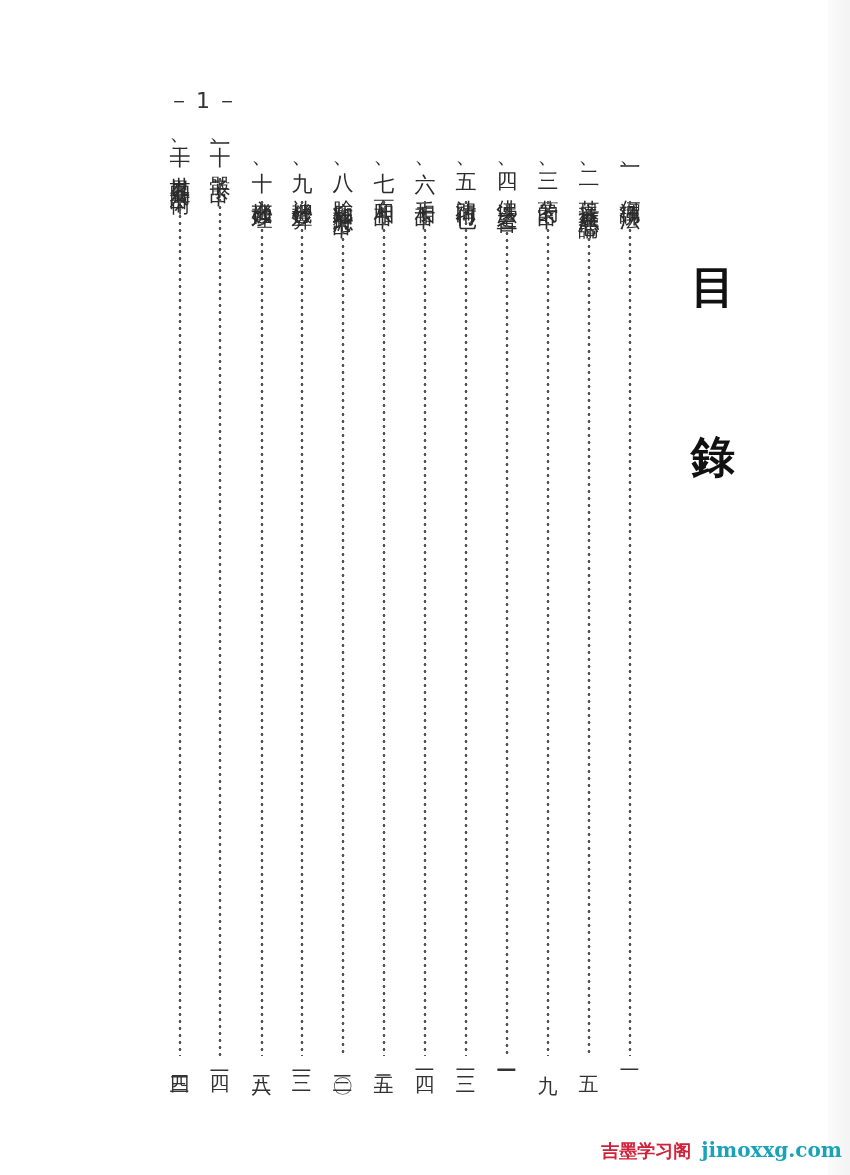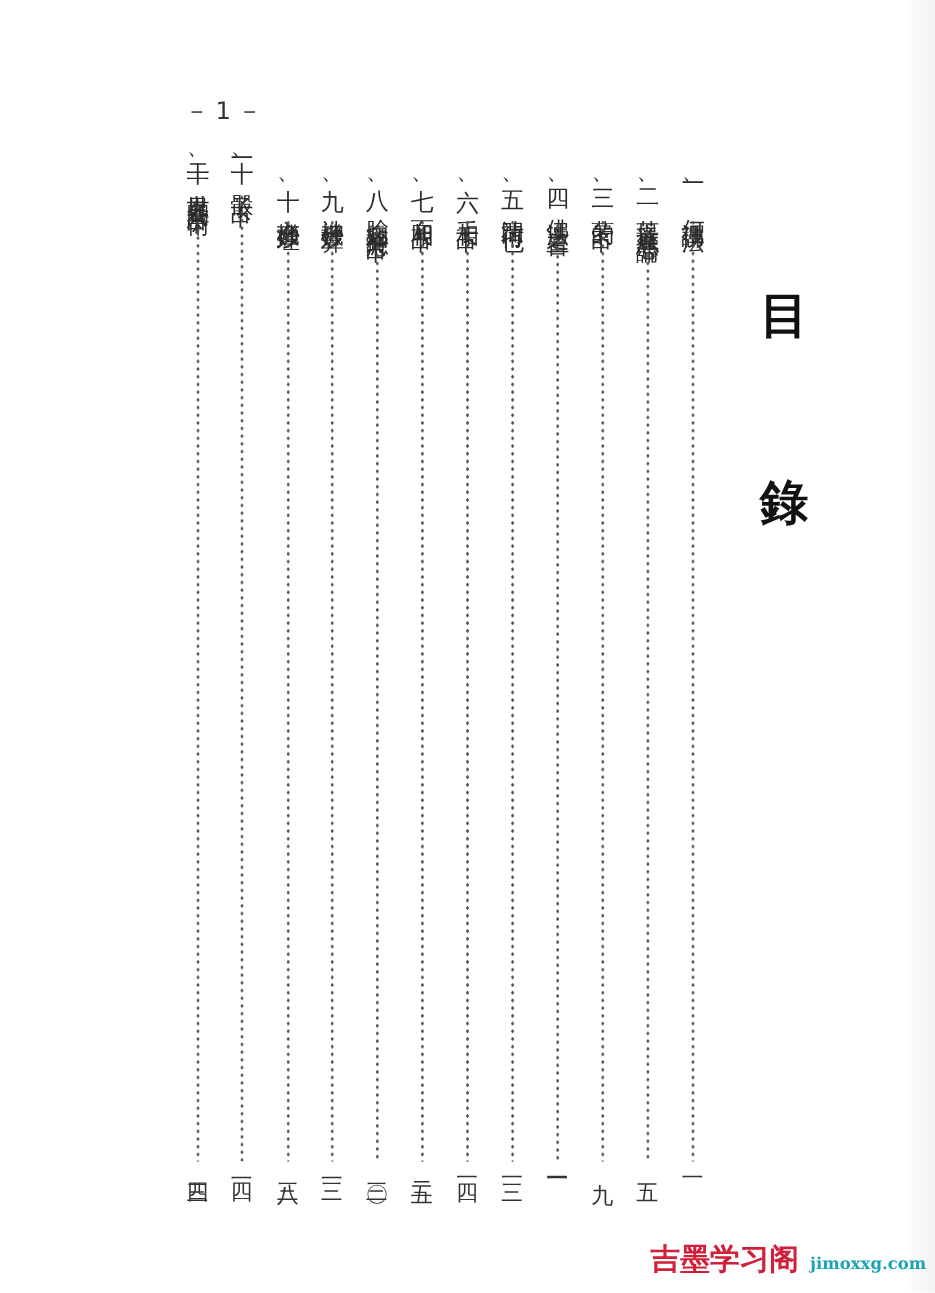--- a/index.html
+++ b/index.html
@@ -44,25 +44,25 @@
     writing-mode: vertical-rl; text-orientation: upright;
     font-size:20px; line-height:24px; letter-spacing:1px;
     font-family: "DejaVu Sans", sans-serif; color:#333;
     height:56px; display:flex; align-items:flex-start;
   }
   .watermark {
     position:absolute; right:8px; bottom:12px;
     display:flex; align-items:baseline; gap:10px;
   }
   .wm-cn {
-    font-family:"DejaVu Sans", sans-serif; font-weight:bold; font-size:27px;
+    font-family:"DejaVu Sans", sans-serif; font-weight:bold; font-size:18px;
     color:#d0203a;
   }
   .wm-url {
-    font-family:"DejaVu Serif", serif; font-weight:bold; font-size:15px;
+    font-family:"DejaVu Serif", serif; font-weight:bold; font-size:20px;
     color:#1aa3b8;
   }
 </style>
 </head>
 <body>
 
 <div class="edge-shade"></div>
 
 <div class="page-marker">－1－</div>
 

